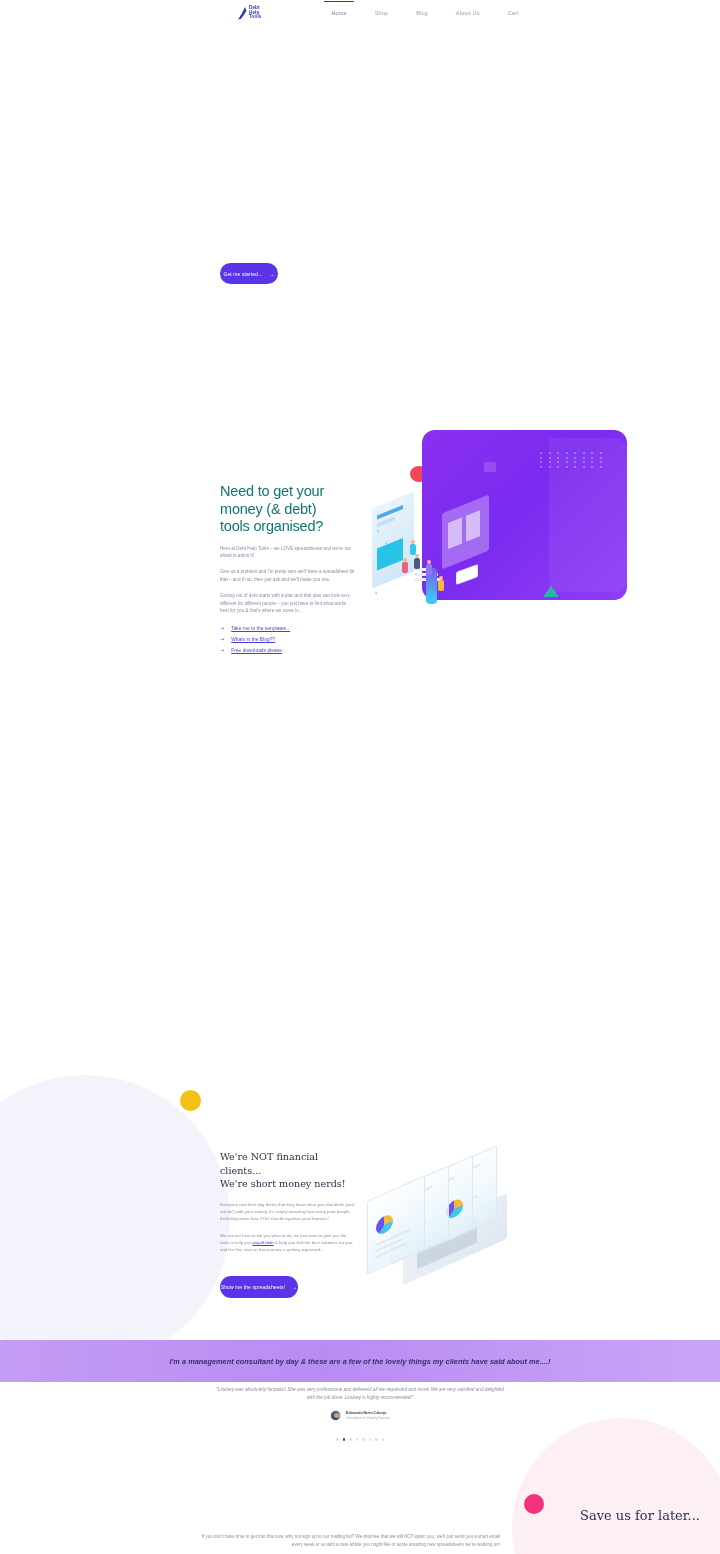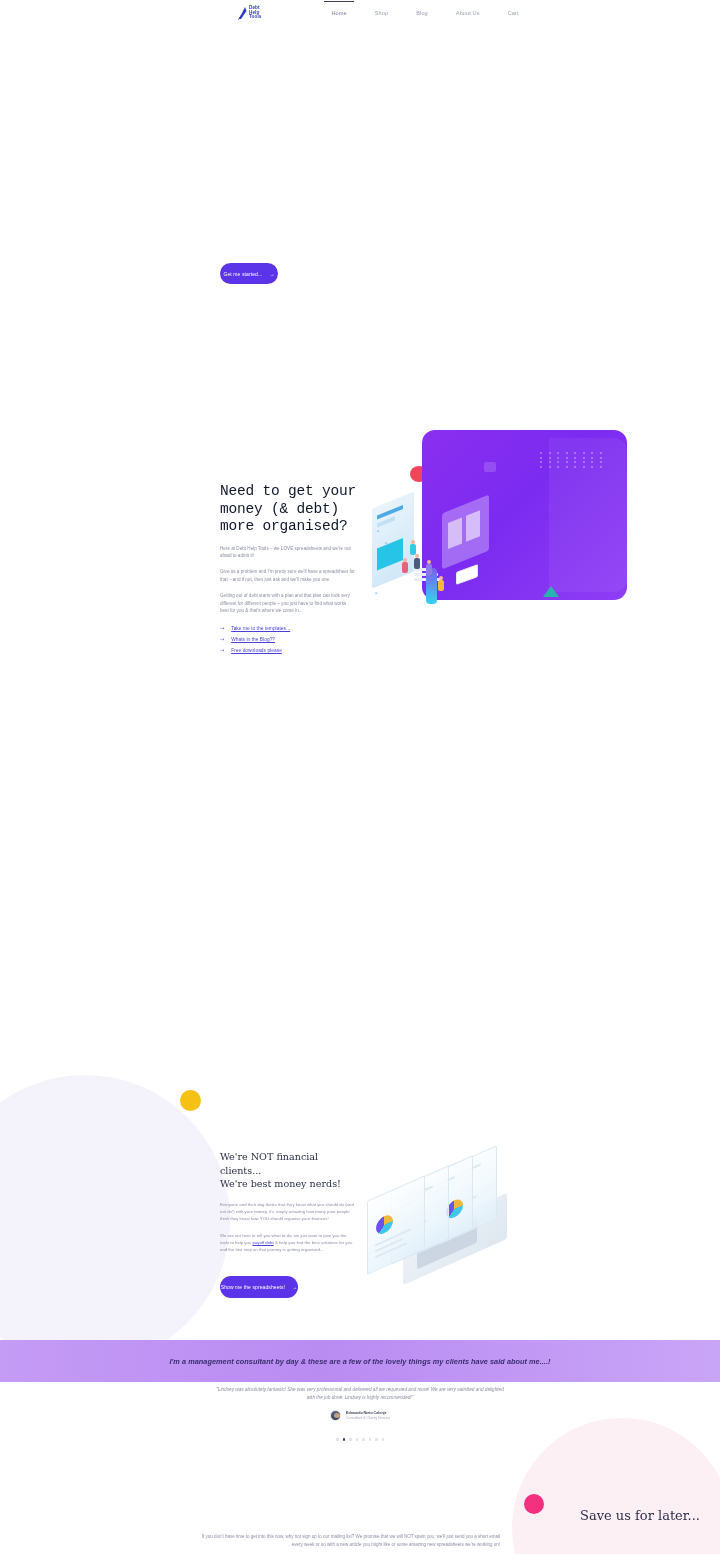--- a/index.html
+++ b/index.html
@@ -43,23 +43,23 @@
     content:""; position:absolute; left:7px; right:7px; top:-9px;
     height:1.2px; background:#3d3f56;
   }
 
   
   .hero {
     position:absolute; left:0; top:415px; width:720px; height:300px;
   }
   .hero-copy { position:absolute; left:220px; top:68px; width:140px; }
   .hero-title {
-    font-family:Liberation Mono, monospace;
+    font-family:Liberation Sans, sans-serif;
     font-size:14.5px; line-height:17.5px; font-weight:normal;
-    color:#0f172a; letter-spacing:-0.2px;
+    color:#0f766e; letter-spacing:-0.2px;
   }
   .hero-p {
     font-size:4.6px; line-height:7.4px; color:#8a8fa3;
     margin-top:9px; width:136px;
   }
   .hero-links { margin-top:12px; display:flex; flex-direction:column; gap:6px; }
   .hero-link-row { display:flex; align-items:center; gap:7px; }
   .arrow-glyph { color:#5b46e5; font-size:5px; line-height:5px; }
   .hero-link {
     font-size:4.8px; color:#4a3fd6; text-decoration:underline;
@@ -321,21 +321,21 @@
     </div>
     <span class="sparkle" style="left:6px;top:108px">✦</span>
     <span class="sparkle" style="left:14px;top:120px">✦</span>
     <span class="sparkle" style="left:4px;top:170px">✦</span>
   </div>
 
   <div class="hero-copy">
     <h1 class="hero-title">
       <span>Need to get your</span><br>
       <span>money (&amp; debt)</span><br>
-      <span>more organised?</span>
+      <span>tools organised?</span>
     </h1>
     <p class="hero-p">Here at Debt Help Tools – we LOVE spreadsheets and we're not afraid to admit it!</p>
     <p class="hero-p">Give us a problem and I'm pretty sure we'll have a spreadsheet for that – and if not, then just ask and we'll make you one.</p>
     <p class="hero-p">Getting out of debt starts with a plan and that plan can look very different for different people – you just have to find what works best for you &amp; that's where we come in...</p>
     <div class="hero-links">
       <div class="hero-link-row">
         <span class="arrow-glyph">⇢</span>
         <span class="hero-link">Take me to the templates...</span>
       </div>
       <div class="hero-link-row">
@@ -379,21 +379,21 @@
       <span class="pie" style="left:8px;top:22px"></span>
       <span class="ln" style="top:46px;width:36px"></span>
       <span class="ln" style="top:52px;width:28px"></span>
       <span class="ln" style="top:58px;width:32px"></span>
     </div>
   </div>
 
   <div class="sec2-copy">
     <h2 class="sec2-title">
       <span>We're NOT financial clients...</span><br>
-      <span>We're best money nerds!</span>
+      <span>We're short money nerds!</span>
     </h2>
     <p class="sec2-p">Everyone and their dog thinks that they know what you should do (and not do!) with your money, it's simply amazing how many poor people think they know how YOU should organise your finances!</p>
     <p class="sec2-p"><span>We are not here to tell you what to do, we just want to give you the tools to help you </span><span class="inline-link">payoff debt</span><span> &amp; help you find the best solutions for you and the first step on that journey is getting organised...</span></p>
   </div>
 </div>
 
 <button class="btn" id="cta-secondary">
   <span>Show me the spreadsheets!</span>
   <span>→</span>
 </button>

